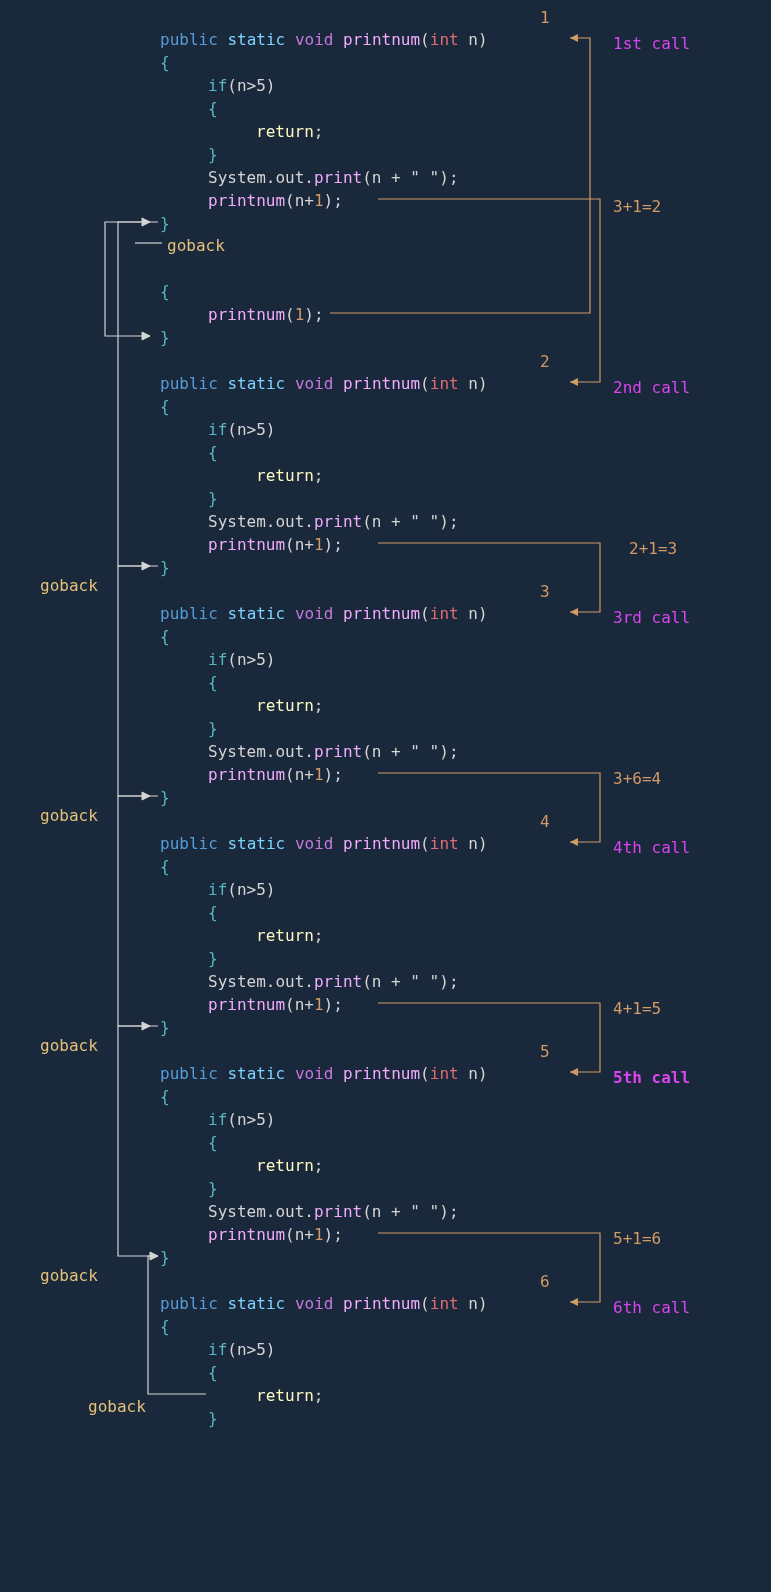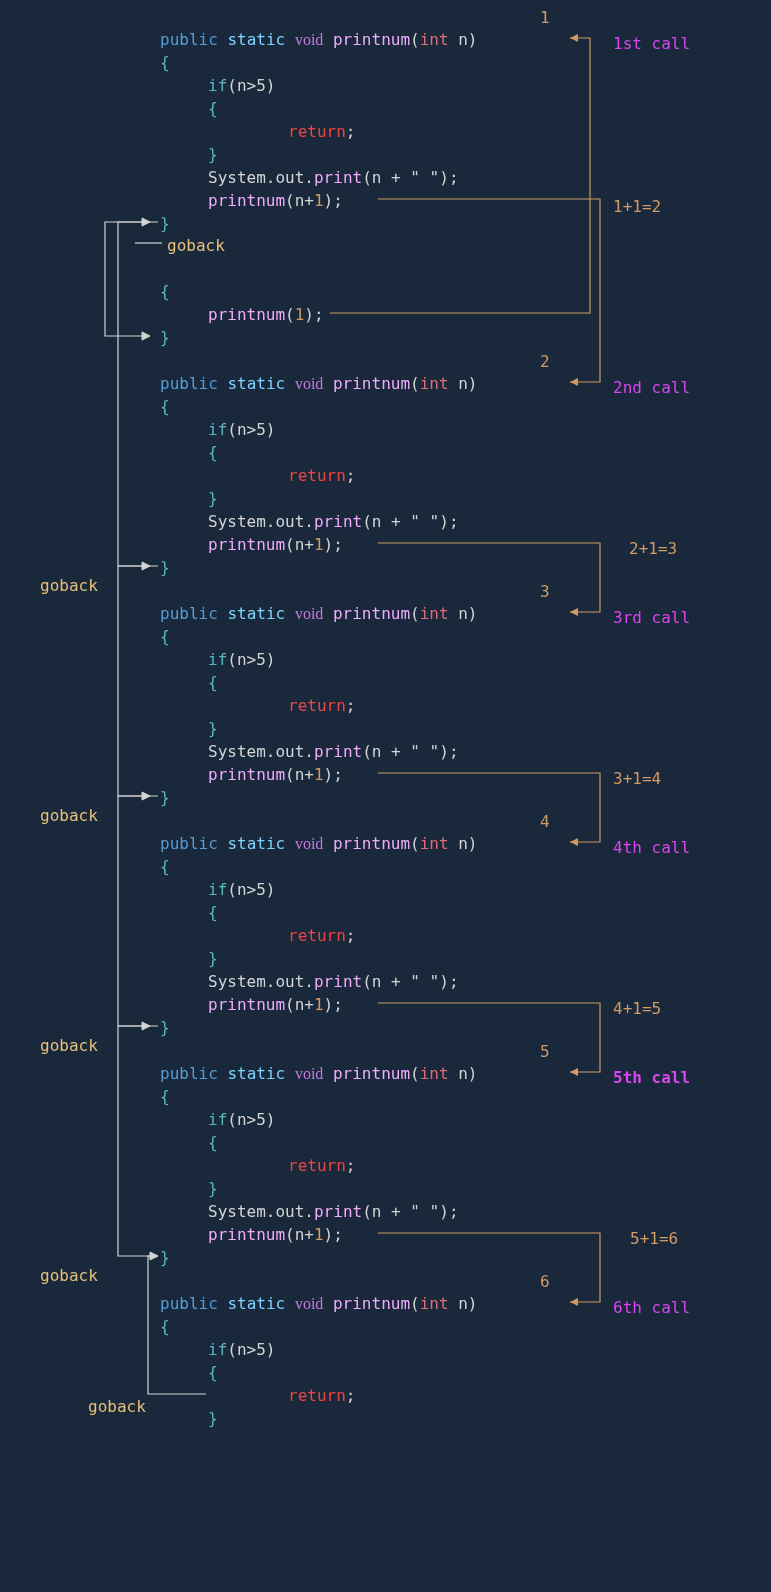--- a/index.html
+++ b/index.html
@@ -11,27 +11,27 @@
     color: #ccc;
     width: 771px;
     height: 1592px;
     position: relative;
     overflow: hidden;
   }
   .canvas { position: relative; width: 100%; height: 100%; }
   .line { position: absolute; white-space: pre; }
   .kw-public { color: #569cd6; }
   .kw-static { color: #7dd3fc; }
-  .kw-void { color: #c678dd; font-family: Liberation Serif, serif; }
+  .kw-void { color: #c678dd; }
   .fn { color: #f0abfc; }
   .type { color: #e06c75; }
   .var { color: #d4d4d4; }
   .brace { color: #56b6c2; }
   .ctrl { color: #56b6c2; }
-  .ret { color: #ef4444; margin-left: 32px; }
+  .ret { color: #fef9c3; }
   .obj { color: #d4d4d4; }
   .dot { color: #d4d4d4; }
   .op { color: #d4d4d4; }
   .num { color: #d19a66; }
   .str { color: #d4d4d4; }
   .punc { color: #d4d4d4; }
   .annot-num { color: #d19a66; position: absolute; }
   .call-lbl { color: #d946ef; position: absolute; }
   .eq-lbl { color: #d19a66; position: absolute; white-space: pre; }
   .goback { color: #e5c07b; position: absolute; white-space: pre; }
@@ -49,21 +49,21 @@
 <span class="call-lbl" style="left:613px;top:32px;">1st call</span>
 <div class="line" style="left:160px;top:28px;"><span class="kw-public">public</span> <span class="kw-static">static</span> <span class="kw-void">void</span> <span class="fn">printnum</span><span class="punc">(</span><span class="type">int</span> <span class="var">n</span><span class="punc">)</span></div>
 <div class="line" style="left:160px;top:51px;"><span class="brace">{</span></div>
 <div class="line" style="left:208px;top:74px;"><span class="ctrl">if</span><span class="punc">(n&gt;5)</span></div>
 <div class="line" style="left:208px;top:97px;"><span class="brace">{</span></div>
 <div class="line" style="left:256px;top:120px;"><span class="ret">return</span><span class="punc">;</span></div>
 <div class="line" style="left:208px;top:143px;"><span class="brace">}</span></div>
 <div class="line" style="left:208px;top:166px;"><span class="obj">System</span><span class="dot">.</span><span class="obj">out</span><span class="dot">.</span><span class="fn">print</span><span class="punc">(n </span><span class="op">+</span><span class="punc"> </span><span class="str">" "</span><span class="punc">);</span></div>
 <div class="line" style="left:208px;top:189px;"><span class="fn">printnum</span><span class="punc">(n</span><span class="op">+</span><span class="num">1</span><span class="punc">);</span></div>
 <div class="line" style="left:160px;top:212px;"><span class="brace">}</span></div>
-<span class="eq-lbl" style="left:613px;top:195px;">1+1=2</span>
+<span class="eq-lbl" style="left:613px;top:195px;">3+1=2</span>
 
 <span class="goback" style="left:167px;top:234px;">goback</span>
 <div class="line" style="left:160px;top:280px;"><span class="brace">{</span></div>
 <div class="line" style="left:208px;top:303px;"><span class="fn">printnum</span><span class="punc">(</span><span class="num">1</span><span class="punc">);</span></div>
 <div class="line" style="left:160px;top:326px;"><span class="brace">}</span></div>
 
 <span class="annot-num" style="left:540px;top:350px;">2</span>
 <span class="call-lbl" style="left:613px;top:376px;">2nd call</span>
 <div class="line" style="left:160px;top:372px;"><span class="kw-public">public</span> <span class="kw-static">static</span> <span class="kw-void">void</span> <span class="fn">printnum</span><span class="punc">(</span><span class="type">int</span> <span class="var">n</span><span class="punc">)</span></div>
 <div class="line" style="left:160px;top:395px;"><span class="brace">{</span></div>
@@ -81,21 +81,21 @@
 <span class="call-lbl" style="left:613px;top:606px;text-align:center;">3rd call</span>
 <div class="line" style="left:160px;top:602px;"><span class="kw-public">public</span> <span class="kw-static">static</span> <span class="kw-void">void</span> <span class="fn">printnum</span><span class="punc">(</span><span class="type">int</span> <span class="var">n</span><span class="punc">)</span></div>
 <div class="line" style="left:160px;top:625px;"><span class="brace">{</span></div>
 <div class="line" style="left:208px;top:648px;"><span class="ctrl">if</span><span class="punc">(n&gt;5)</span></div>
 <div class="line" style="left:208px;top:671px;"><span class="brace">{</span></div>
 <div class="line" style="left:256px;top:694px;"><span class="ret">return</span><span class="punc">;</span></div>
 <div class="line" style="left:208px;top:717px;"><span class="brace">}</span></div>
 <div class="line" style="left:208px;top:740px;"><span class="obj">System</span><span class="dot">.</span><span class="obj">out</span><span class="dot">.</span><span class="fn">print</span><span class="punc">(n </span><span class="op">+</span><span class="punc"> </span><span class="str">" "</span><span class="punc">);</span></div>
 <div class="line" style="left:208px;top:763px;"><span class="fn">printnum</span><span class="punc">(n</span><span class="op">+</span><span class="num">1</span><span class="punc">);</span></div>
 <div class="line" style="left:160px;top:786px;"><span class="brace">}</span></div>
-<span class="eq-lbl" style="left:613px;top:767px;">3+1=4</span>
+<span class="eq-lbl" style="left:613px;top:767px;">3+6=4</span>
 <span class="goback" style="left:40px;top:804px;">goback</span>
 
 <span class="annot-num" style="left:540px;top:810px;">4</span>
 <span class="call-lbl" style="left:613px;top:836px;">4th call</span>
 <div class="line" style="left:160px;top:832px;"><span class="kw-public">public</span> <span class="kw-static">static</span> <span class="kw-void">void</span> <span class="fn">printnum</span><span class="punc">(</span><span class="type">int</span> <span class="var">n</span><span class="punc">)</span></div>
 <div class="line" style="left:160px;top:855px;"><span class="brace">{</span></div>
 <div class="line" style="left:208px;top:878px;"><span class="ctrl">if</span><span class="punc">(n&gt;5)</span></div>
 <div class="line" style="left:208px;top:901px;"><span class="brace">{</span></div>
 <div class="line" style="left:256px;top:924px;"><span class="ret">return</span><span class="punc">;</span></div>
 <div class="line" style="left:208px;top:947px;"><span class="brace">}</span></div>
@@ -109,21 +109,21 @@
 <span class="call-lbl" style="left:613px;top:1066px;font-weight:bold;">5th call</span>
 <div class="line" style="left:160px;top:1062px;"><span class="kw-public">public</span> <span class="kw-static">static</span> <span class="kw-void">void</span> <span class="fn">printnum</span><span class="punc">(</span><span class="type">int</span> <span class="var">n</span><span class="punc">)</span></div>
 <div class="line" style="left:160px;top:1085px;"><span class="brace">{</span></div>
 <div class="line" style="left:208px;top:1108px;"><span class="ctrl">if</span><span class="punc">(n&gt;5)</span></div>
 <div class="line" style="left:208px;top:1131px;"><span class="brace">{</span></div>
 <div class="line" style="left:256px;top:1154px;"><span class="ret">return</span><span class="punc">;</span></div>
 <div class="line" style="left:208px;top:1177px;"><span class="brace">}</span></div>
 <div class="line" style="left:208px;top:1200px;"><span class="obj">System</span><span class="dot">.</span><span class="obj">out</span><span class="dot">.</span><span class="fn">print</span><span class="punc">(n </span><span class="op">+</span><span class="punc"> </span><span class="str">" "</span><span class="punc">);</span></div>
 <div class="line" style="left:208px;top:1223px;"><span class="fn">printnum</span><span class="punc">(n</span><span class="op">+</span><span class="num">1</span><span class="punc">);</span></div>
 <div class="line" style="left:160px;top:1246px;"><span class="brace">}</span></div>
-<span class="eq-lbl" style="left:613px;top:1227px;margin-left:17px;">5+1=6</span>
+<span class="eq-lbl" style="left:613px;top:1227px;">5+1=6</span>
 <span class="goback" style="left:40px;top:1264px;">goback</span>
 
 <span class="annot-num" style="left:540px;top:1270px;">6</span>
 <span class="call-lbl" style="left:613px;top:1296px;">6th call</span>
 <div class="line" style="left:160px;top:1292px;"><span class="kw-public">public</span> <span class="kw-static">static</span> <span class="kw-void">void</span> <span class="fn">printnum</span><span class="punc">(</span><span class="type">int</span> <span class="var">n</span><span class="punc">)</span></div>
 <div class="line" style="left:160px;top:1315px;"><span class="brace">{</span></div>
 <div class="line" style="left:208px;top:1338px;"><span class="ctrl">if</span><span class="punc">(n&gt;5)</span></div>
 <div class="line" style="left:208px;top:1361px;"><span class="brace">{</span></div>
 <div class="line" style="left:256px;top:1384px;"><span class="ret">return</span><span class="punc">;</span></div>
 <div class="line" style="left:208px;top:1407px;"><span class="brace">}</span></div>

